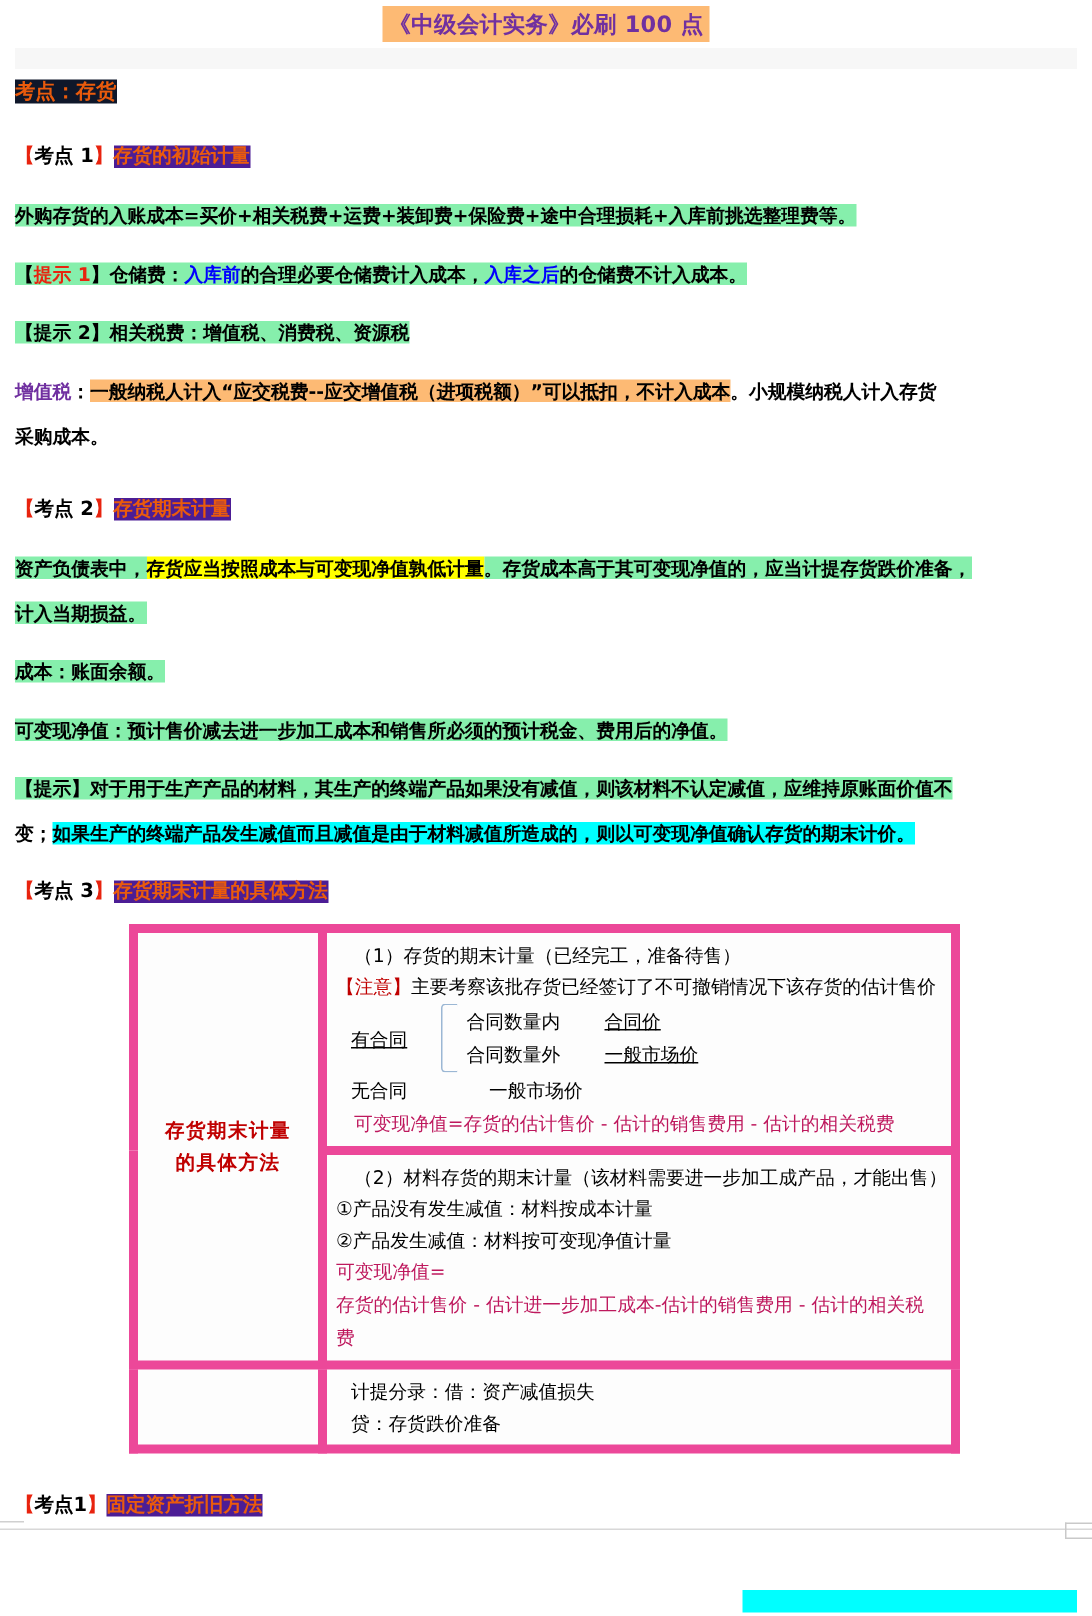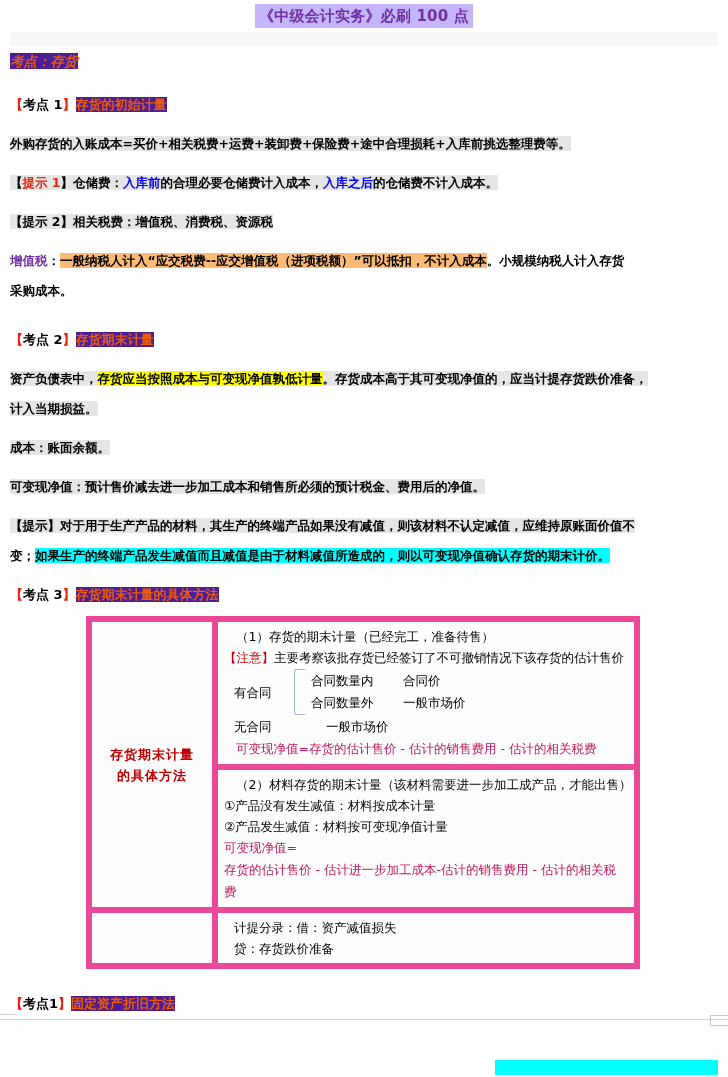--- a/index.html
+++ b/index.html
@@ -26,21 +26,21 @@
   }
 
   
   .doc-title-row {
     text-align: center;
     padding-top: 4px;
     padding-bottom: 2px;
   }
   .doc-title {
     display: inline-block;
-    background: #c4b5fd;
+    background: #fdba74;
     color: #7030a0;
     font-weight: bold;
     font-size: 15px;
     line-height: 22px;
     padding: 1px 4px;
     letter-spacing: 0.2px;
   }
 
   
   .band {
@@ -61,21 +61,21 @@
   .gap-lg { height: 19px; }
   .c-red      { color: #e8230e; font-weight: bold; }
   .c-blue     { color: #0000ff; font-weight: bold; }
   .c-purple   { color: #7030a0; font-weight: bold; }
   .c-black    { color: #000000; font-weight: bold; }
   .c-tblred   { color: #c00000; }
 
   .hl-yellow  { background: #ffff00; margin-top: 16px; }
   .hl-green   { background: #fdba74; }
   .hl-cyan    { background: #00ffff; }
-  .hl-gray    { background: #e5e5e5; }
+  .hl-gray    { background: #86efac; }
 
   .bold { font-weight: bold; }
 
   
   .kd-head {
     padding: 3px 10px;
     line-height: 24px;
     font-size: 13px;
     font-weight: bold;
   }
@@ -83,21 +83,21 @@
   .kd-head .num { color: #000000; }
   .kd-head .ttl { color: #ea5b0c; background: #4c1d95; }
 
   .sect-head {
     padding: 3px 10px;
     line-height: 24px;
     font-size: 13.5px;
     font-weight: bold;
     color: #ea5b0c;
   }
-  .sect-head .sh { background: #4c1d95; font-style: italic; }
+  .sect-head .sh { background: #0f172a; }
 
   
   .tbl-wrap {
     padding: 6px 0 6px 0;
     display: flex;
     justify-content: flex-start;
   }
   table.box {
     border-collapse: collapse;
     margin-left: 86px;
@@ -124,20 +124,21 @@
   td.body { padding-left: 10px; }
 
   .tline { white-space: nowrap; }
   .indent1 { padding-left: 12px; }
 
   
   .brace-grp {
     display: flex;
     align-items: center;
     padding: 1px 0 1px 10px;
+    text-decoration: underline;
   }
   .brace-lbl {
     width: 60px;
     flex: 0 0 auto;
   }
   .brace {
     flex: 0 0 auto;
     width: 10px;
     height: 44px;
     border-left: 1.5px solid #9bb7d4;

